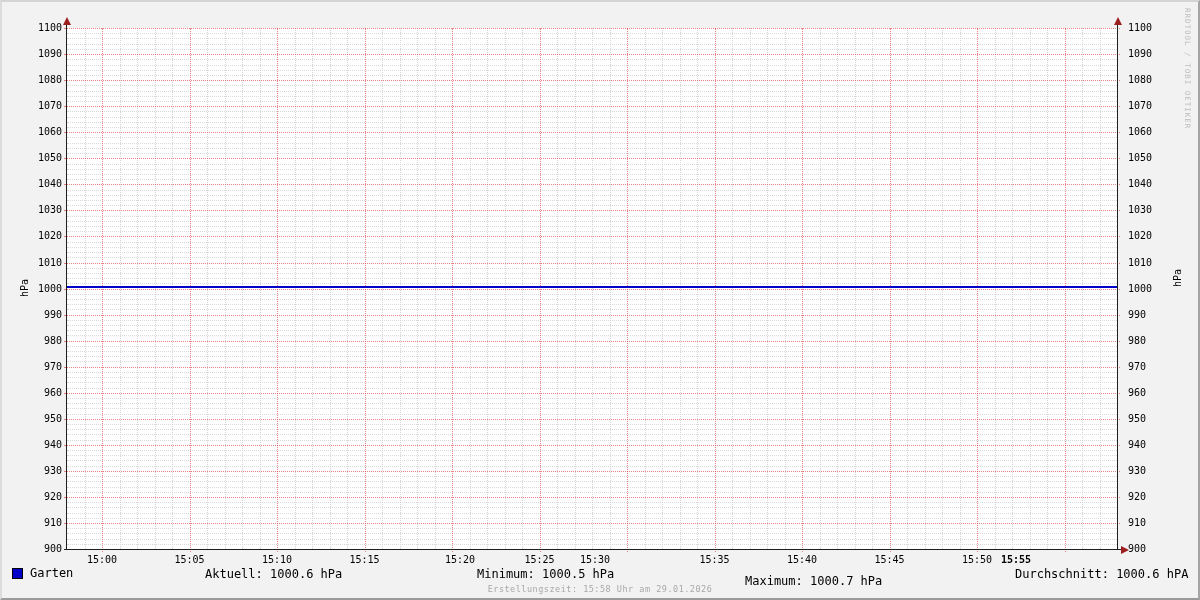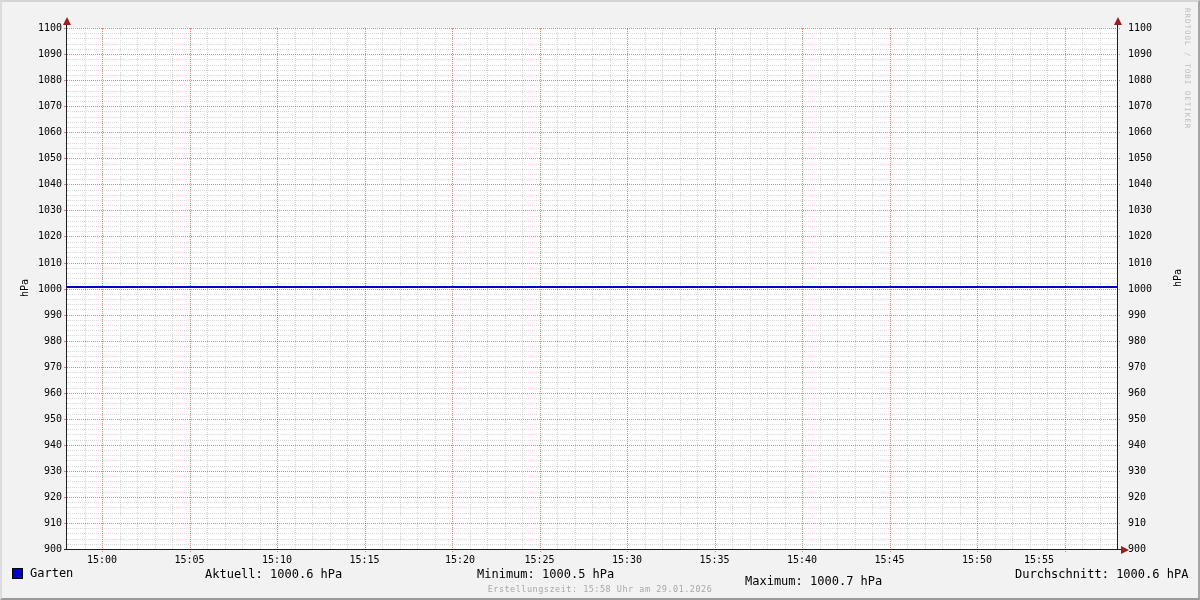--- a/index.html
+++ b/index.html
@@ -279,20 +279,20 @@
       <div class="ytick left" style="left: 18px; top: 47px;">1090</div>
       <div class="ytick right" style="left: 1126px; top: 47px;">1090</div>
       <div class="ytick left" style="left: 18px; top: 21px;">1100</div>
       <div class="ytick right" style="left: 1126px; top: 21px;">1100</div>
       <div class="xtick" style="left: 78px;">15:00</div>
       <div class="xtick" style="left: 165.5px;">15:05</div>
       <div class="xtick" style="left: 253px;">15:10</div>
       <div class="xtick" style="left: 340.5px;">15:15</div>
       <div class="xtick" style="left: 436px;">15:20</div>
       <div class="xtick" style="left: 515.5px;">15:25</div>
-      <div class="xtick" style="left: 603px;">15:30</div>
+      <div class="xtick" style="left: 571px;">15:30</div>
       <div class="xtick" style="left: 690.5px;">15:35</div>
       <div class="xtick" style="left: 778px;">15:40</div>
       <div class="xtick" style="left: 865.5px;">15:45</div>
       <div class="xtick" style="left: 953px;">15:50</div>
-      <div class="xtick" style="left: 1015px;">15:55</div>
+      <div class="xtick" style="left: 992px; font-weight: bold;">15:55</div>
     </div>
 </div>
 
 </body></html>

